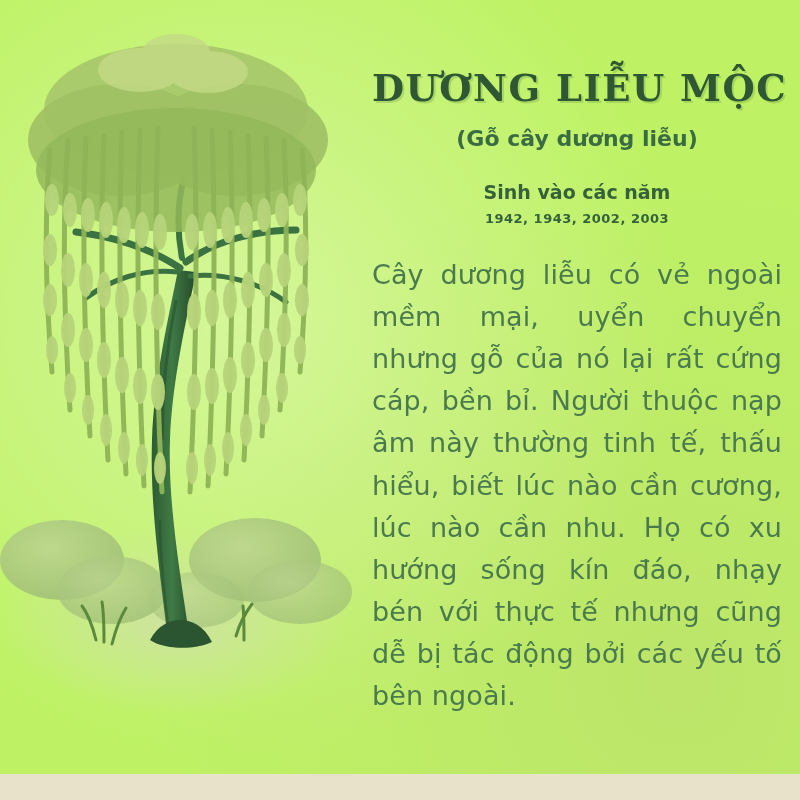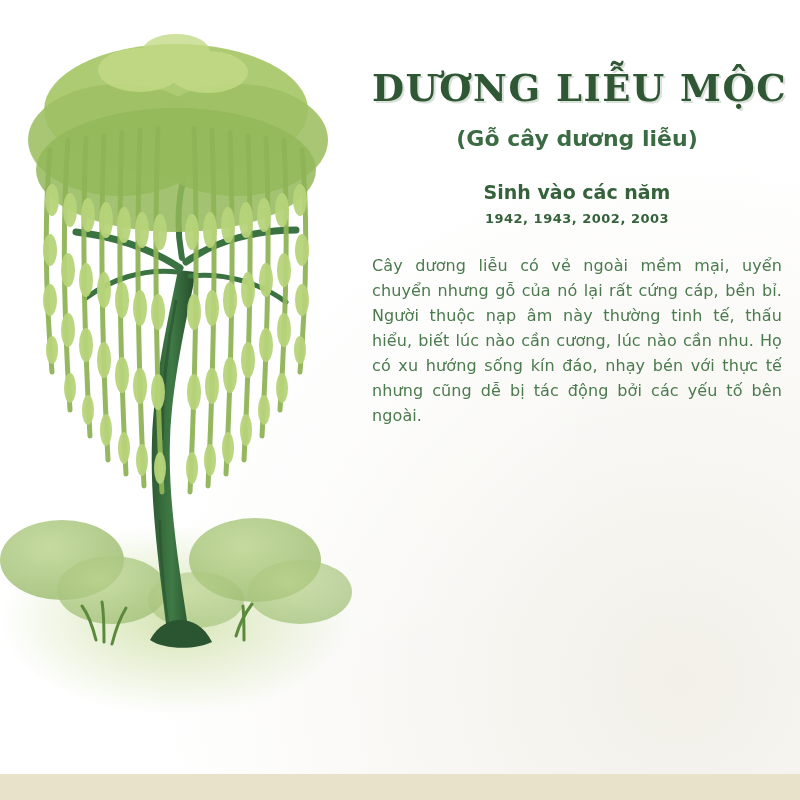--- a/index.html
+++ b/index.html
@@ -10,21 +10,21 @@
     width: 800px;
     height: 800px;
     background: #f4efdd;
     font-family: "DejaVu Sans", sans-serif;
     overflow: hidden;
   }
   .card {
     position: relative;
     width: 800px;
     height: 800px;
-    background: #ffffff;
+    background: #bef264;
     overflow: hidden;
   }
   
   .paper-texture {
     position: absolute;
     inset: 0;
     background:
       radial-gradient(circle at 30% 40%, rgba(255,255,255,0.35) 0%, rgba(255,255,255,0) 60%),
       radial-gradient(circle at 85% 85%, rgba(180,170,130,0.18) 0%, rgba(255,255,255,0) 55%);
     pointer-events: none;
@@ -86,21 +86,21 @@
     text-align: center;
     font-size: 13px;
     font-weight: bold;
     color: #35613b;
     letter-spacing: 0.5px;
   }
   .body-text {
     margin: 28px 0 0 0;
     text-align: justify;
     text-align-last: left;
-    font-size: 16px;
+    font-size: 27px;
     line-height: 1.56;
     color: #4b7a4e;
     letter-spacing: 0.1px;
   }
 
   .bottom-bar {
     position: absolute;
     left: 0;
     bottom: 0;
     width: 800px;

